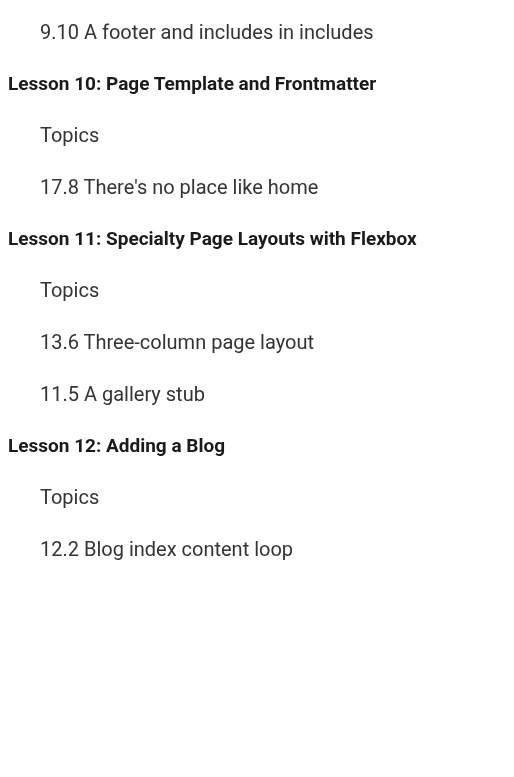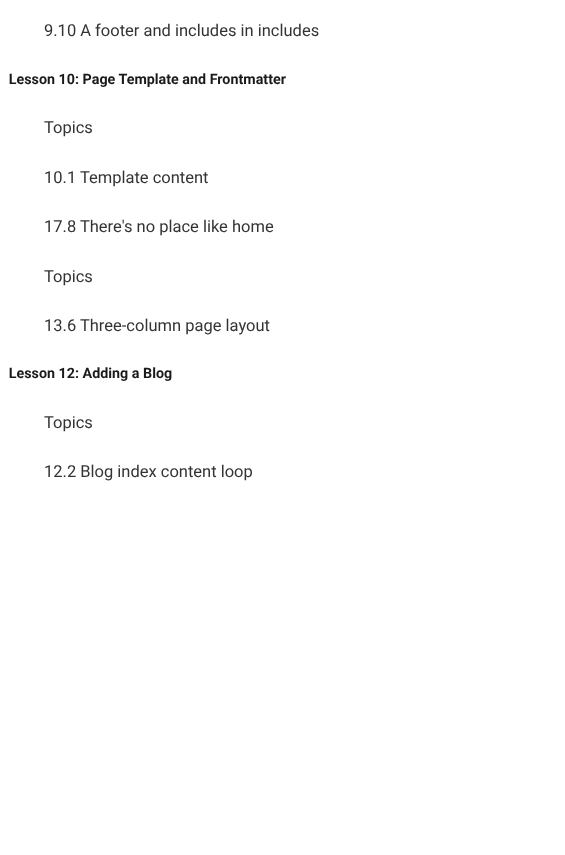--- a/index.html
+++ b/index.html
@@ -8,41 +8,42 @@
       box-sizing: border-box;
     }
     body {
       font-family: -apple-system, BlinkMacSystemFont, "Segoe UI", Roboto, Helvetica, Arial, sans-serif;
       background: #ffffff;
       color: #333333;
       width: 514px;
       padding: 6px 0;
     }
     .lesson-title {
-      font-size: 13px;
+      font-size: 19px;
       font-weight: 700;
       color: #1a1a1a;
       padding: 14px 8px 14px 8px;
     }
     .topic-item {
-      font-size: 15px;
+      font-size: 20px;
       font-weight: 400;
       color: #333333;
       padding: 12px 8px 12px 40px;
       line-height: 1.4;
     }
   </style>
 </head>
 <body>
 
 <div>
   <div class="topic-item">9.10 A footer and includes in includes</div>
   <div class="lesson-title">Lesson 10: Page Template and Frontmatter</div>
   <div class="topic-item">Topics</div>
-  <div class="topic-item">10.1 Template content</div>
   <div class="topic-item">17.8 There's no place like home</div>
+  <div class="lesson-title">Lesson 11: Specialty Page Layouts with Flexbox</div>
   <div class="topic-item">Topics</div>
   <div class="topic-item">13.6 Three-column page layout</div>
+  <div class="topic-item">11.5 A gallery stub</div>
   <div class="lesson-title">Lesson 12: Adding a Blog</div>
   <div class="topic-item">Topics</div>
   <div class="topic-item">12.2 Blog index content loop</div>
 
 </div>
 
 </body></html>

